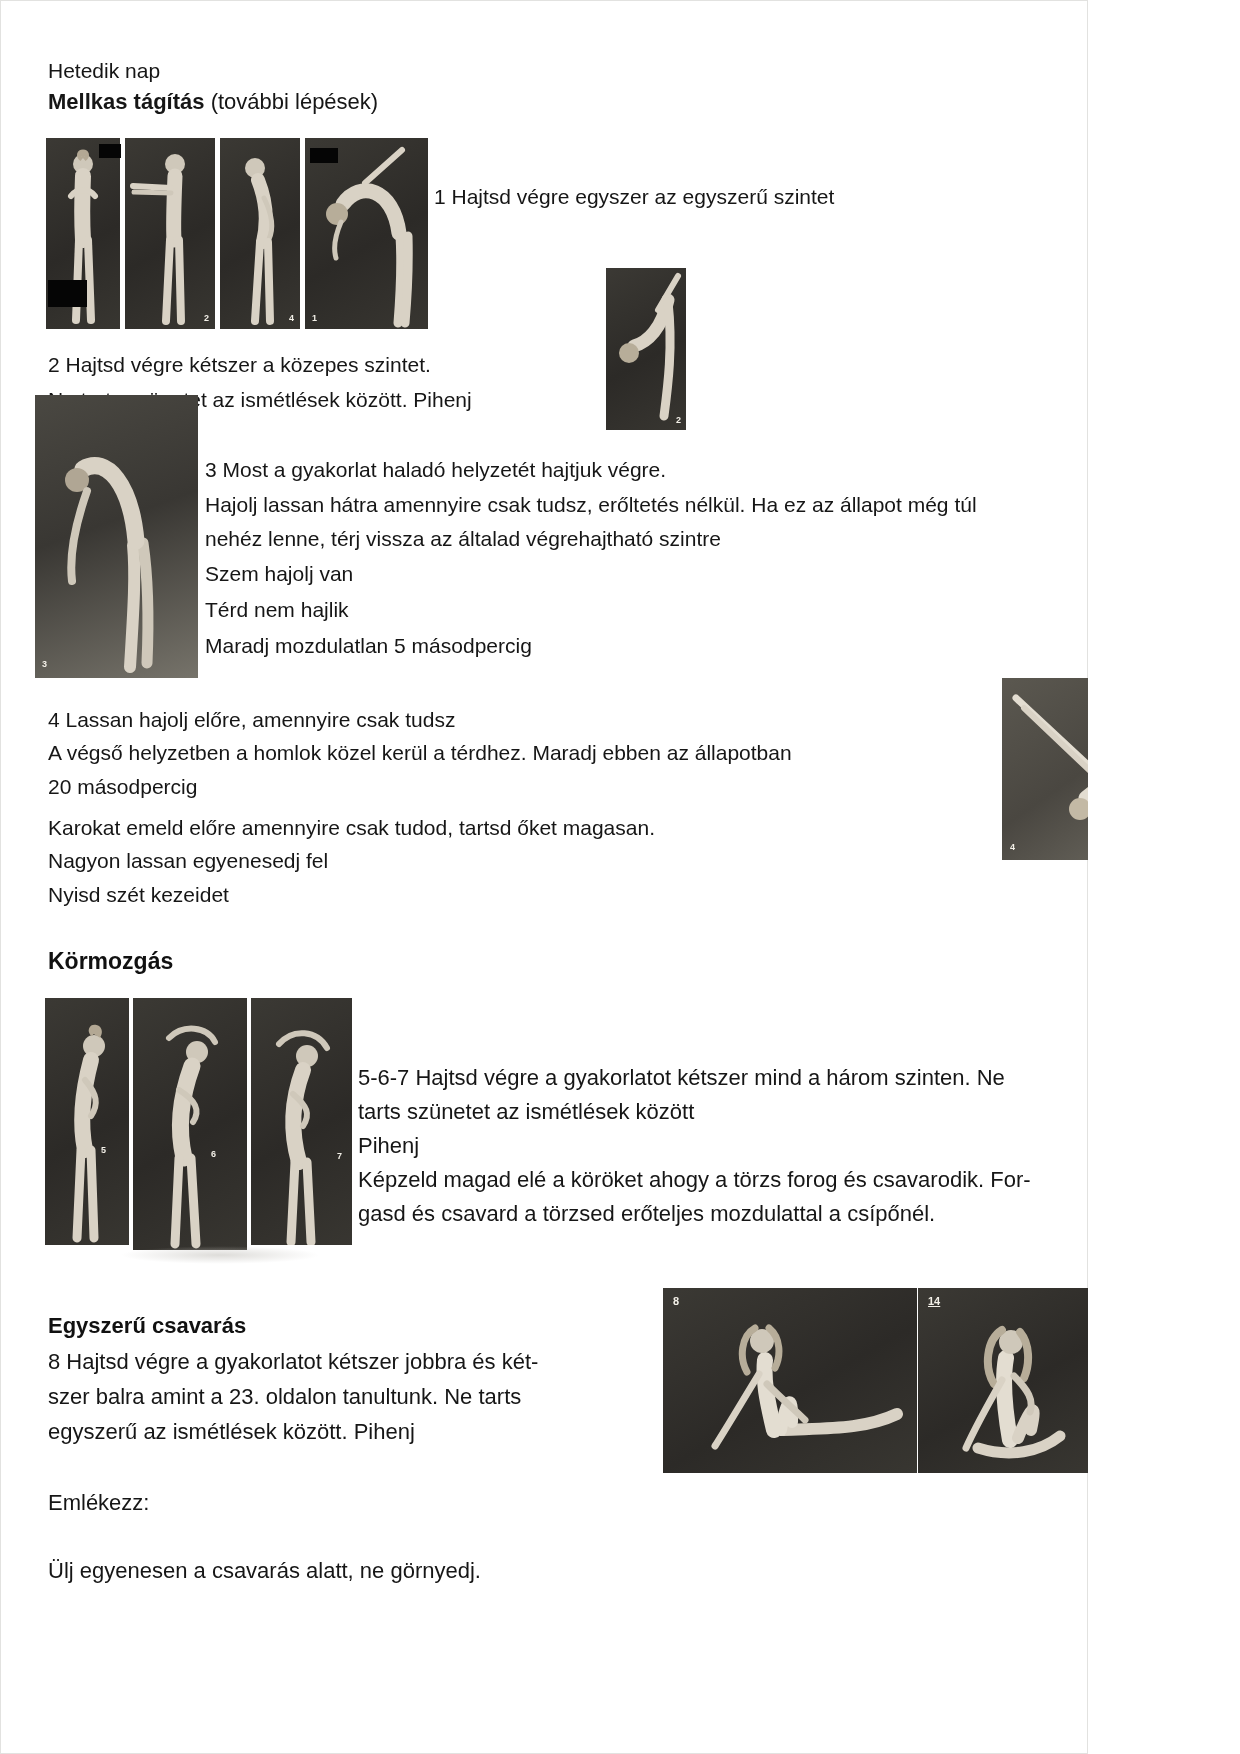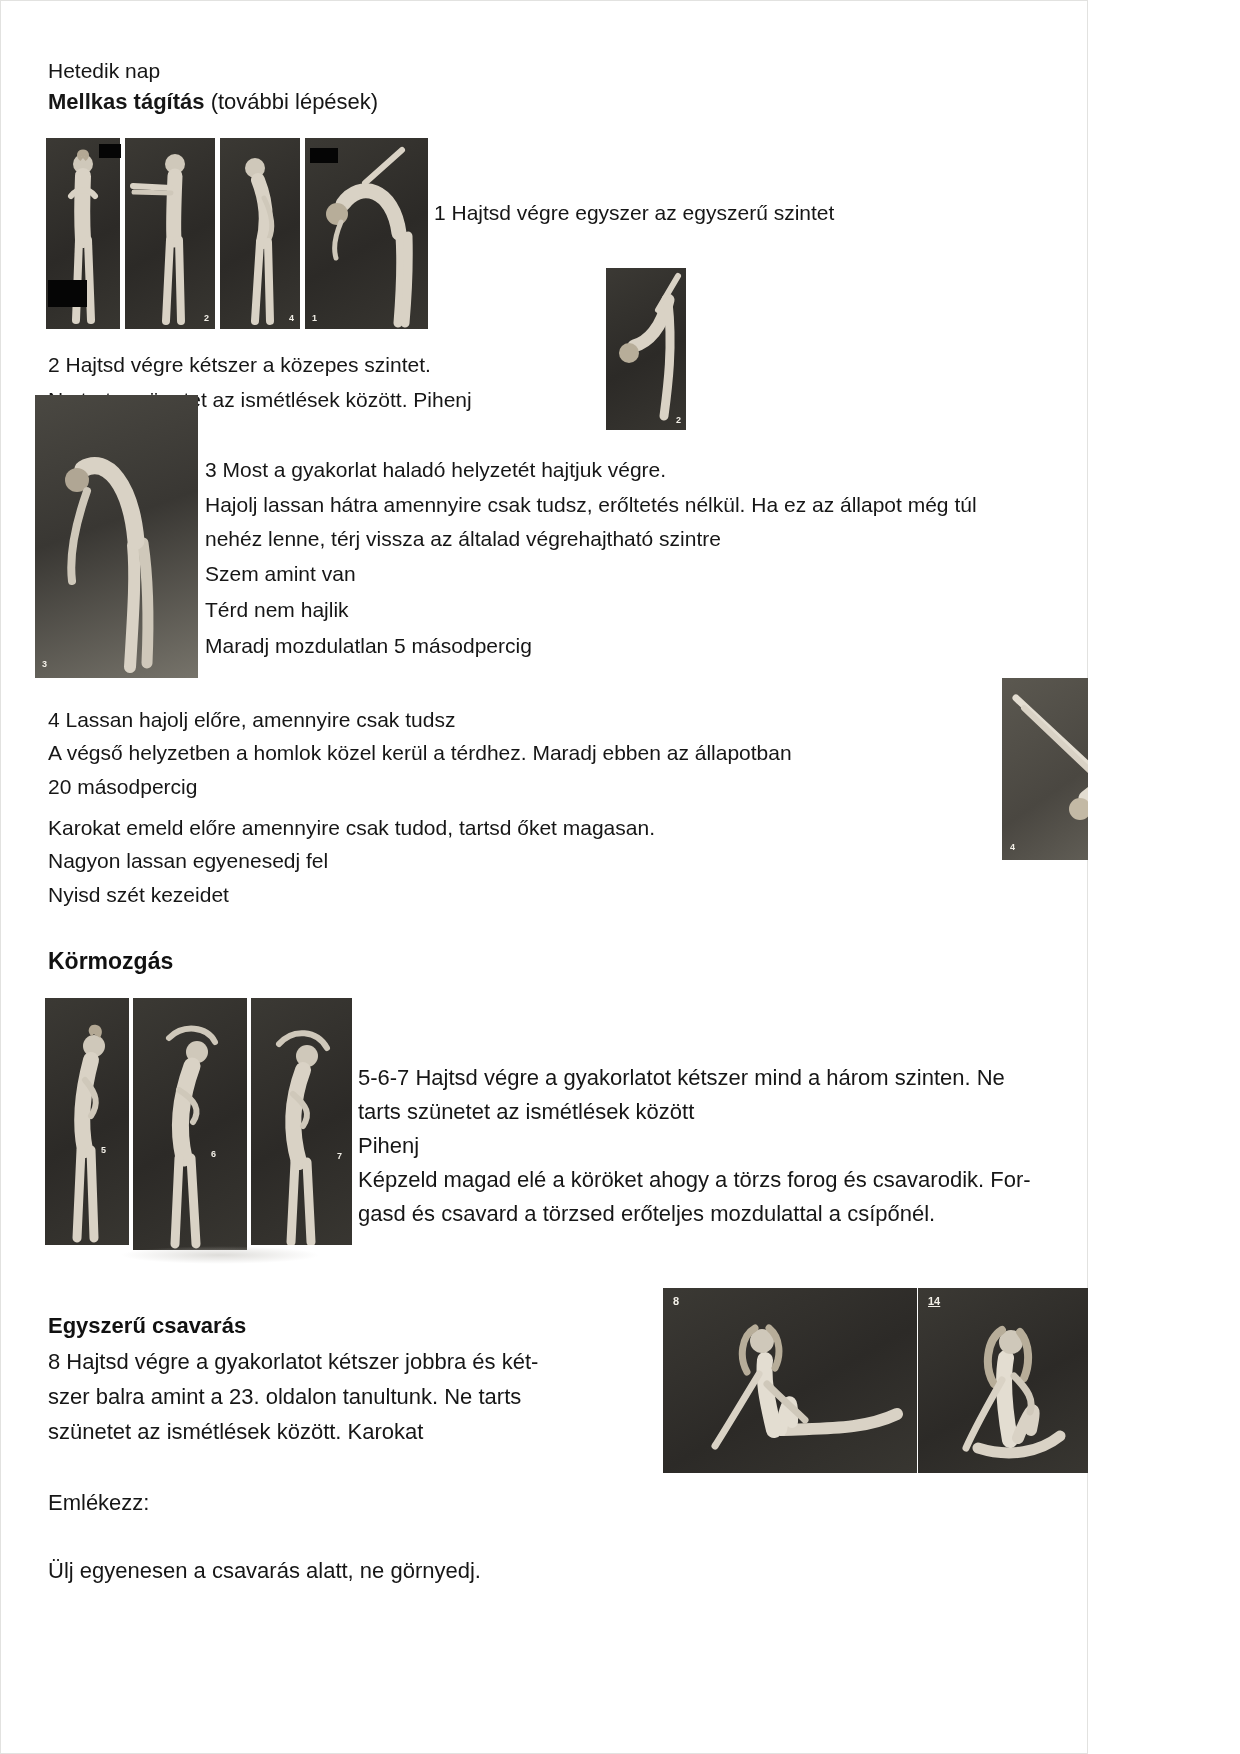--- a/index.html
+++ b/index.html
@@ -71,21 +71,21 @@
       <path d="M95,98 C97,130 95,160 93,185" stroke="#d9d2c5" stroke-width="9" fill="none" stroke-linecap="round"></path>
       <path d="M103,98 C104,134 102,162 100,185" stroke="#d9d2c5" stroke-width="9" fill="none" stroke-linecap="round"></path>
     </svg>
     <div class="plabel plabel-sm" style="left:7px;bottom:6px;">1</div>
   </div>
 
   <div class="redact" style="left:99px;top:144px;width:22px;height:14px;"></div>
   <div class="redact" style="left:48px;top:280px;width:39px;height:27px;"></div>
   <div class="redact" style="left:310px;top:148px;width:28px;height:15px;"></div>
 
-  <div class="t" style="left:434px;top:200px;text-align:center;">1 Hajtsd végre egyszer az egyszerű szintet</div>
+  <div class="t" style="left:434px;top:184px;text-align:center;">1 Hajtsd végre egyszer az egyszerű szintet</div>
 
   <div class="photo" style="left:606px;top:268px;width:80px;height:162px;">
     <svg class="fig" viewBox="0 0 80 162">
       <path d="M52,42 L72,8" stroke="#d9d2c5" stroke-width="6" fill="none" stroke-linecap="round"></path>
       <path d="M62,32 C56,60 42,74 28,78" stroke="#d9d2c5" stroke-width="13" fill="none" stroke-linecap="round"></path>
       <circle cx="23" cy="85" r="10" fill="#b7ad99"></circle>
       <path d="M62,34 C67,78 62,118 58,148" stroke="#d9d2c5" stroke-width="9" fill="none" stroke-linecap="round"></path>
     </svg>
     <div class="plabel plabel-sm" style="right:5px;bottom:5px;">2</div>
   </div>
@@ -100,21 +100,21 @@
       <path d="M101,146 C96,90 72,60 48,74" stroke="#d9d2c5" stroke-width="17" fill="none" stroke-linecap="round"></path>
       <circle cx="42" cy="85" r="12" fill="#b0a694"></circle>
       <path d="M52,96 C40,130 34,160 37,186" stroke="#cfc8ba" stroke-width="8" fill="none" stroke-linecap="round"></path>
     </svg>
     <div class="plabel plabel-sm" style="left:7px;bottom:9px;">3</div>
   </div>
 
   <div class="t" style="left:205px;top:457px;">3 Most a gyakorlat haladó helyzetét hajtjuk végre.</div>
   <div class="t" style="left:205px;top:492px;">Hajolj lassan hátra amennyire csak tudsz, erőltetés nélkül. Ha ez az állapot még túl</div>
   <div class="t" style="left:205px;top:526px;">nehéz lenne, térj vissza az általad végrehajtható szintre</div>
-  <div class="t" style="left:205px;top:561px;">Szem amint van</div>
+  <div class="t" style="left:205px;top:561px;">Szem hajolj van</div>
   <div class="t" style="left:205px;top:597px;">Térd nem hajlik</div>
   <div class="t" style="left:205px;top:633px;">Maradj mozdulatlan 5 másodpercig</div>
 
   <div class="t" style="left:48px;top:707px;">4 Lassan hajolj előre, amennyire csak tudsz</div>
   <div class="t" style="left:48px;top:740px;">A végső helyzetben a homlok közel kerül a térdhez. Maradj ebben az állapotban</div>
   <div class="t" style="left:48px;top:774px;">20 másodpercig</div>
   <div class="t" style="left:48px;top:815px;text-align:right;">Karokat emeld előre amennyire csak tudod, tartsd őket magasan.</div>
   <div class="t" style="left:48px;top:848px;">Nagyon lassan egyenesedj fel</div>
   <div class="t" style="left:48px;top:882px;">Nyisd szét kezeidet</div>
 
@@ -169,21 +169,21 @@
 
   <div class="t t22" style="left:358px;top:1065px;text-align:center;">5-6-7 Hajtsd végre a gyakorlatot kétszer mind a három szinten. Ne</div>
   <div class="t t22" style="left:358px;top:1099px;">tarts szünetet az ismétlések között</div>
   <div class="t t22" style="left:358px;top:1133px;">Pihenj</div>
   <div class="t t22" style="left:358px;top:1167px;">Képzeld magad elé a köröket ahogy a törzs forog és csavarodik. For-</div>
   <div class="t t22" style="left:358px;top:1201px;">gasd és csavard a törzsed erőteljes mozdulattal a csípőnél.</div>
 
   <div class="h" style="left:48px;top:1313px;font-size:22px;">Egyszerű csavarás</div>
   <div class="t t22" style="left:48px;top:1349px;">8 Hajtsd végre a gyakorlatot kétszer jobbra és két-</div>
   <div class="t t22" style="left:48px;top:1384px;">szer balra amint a 23. oldalon tanultunk. Ne tarts</div>
-  <div class="t t22" style="left:48px;top:1419px;">szünetet az ismétlések között. Karokat</div>
+  <div class="t t22" style="left:48px;top:1419px;">egyszerű az ismétlések között. Pihenj</div>
 
   <div class="photo" style="left:663px;top:1288px;width:254px;height:185px;">
     <svg class="fig" viewBox="0 0 254 185">
       <path d="M120,142 C162,140 200,142 234,126" stroke="#d9d2c5" stroke-width="12" fill="none" stroke-linecap="round"></path>
       <path d="M118,142 C123,112 130,102 129,134" stroke="#e3ddd1" stroke-width="12" fill="none" stroke-linecap="round"></path>
       <path d="M111,142 C104,112 100,92 102,72" stroke="#e3ddd1" stroke-width="16" fill="none" stroke-linecap="round"></path>
       <circle cx="99" cy="53" r="12" fill="#cfc8ba"></circle>
       <path d="M92,40 C78,48 76,70 84,84 M106,40 C118,50 118,68 112,80" stroke="#b7ad99" stroke-width="7" fill="none" stroke-linecap="round"></path>
       <path d="M96,86 C80,112 66,136 52,158" stroke="#d9d2c5" stroke-width="7" fill="none" stroke-linecap="round"></path>
       <path d="M104,96 C120,112 132,122 142,132" stroke="#cfc8ba" stroke-width="7" fill="none" stroke-linecap="round"></path>

